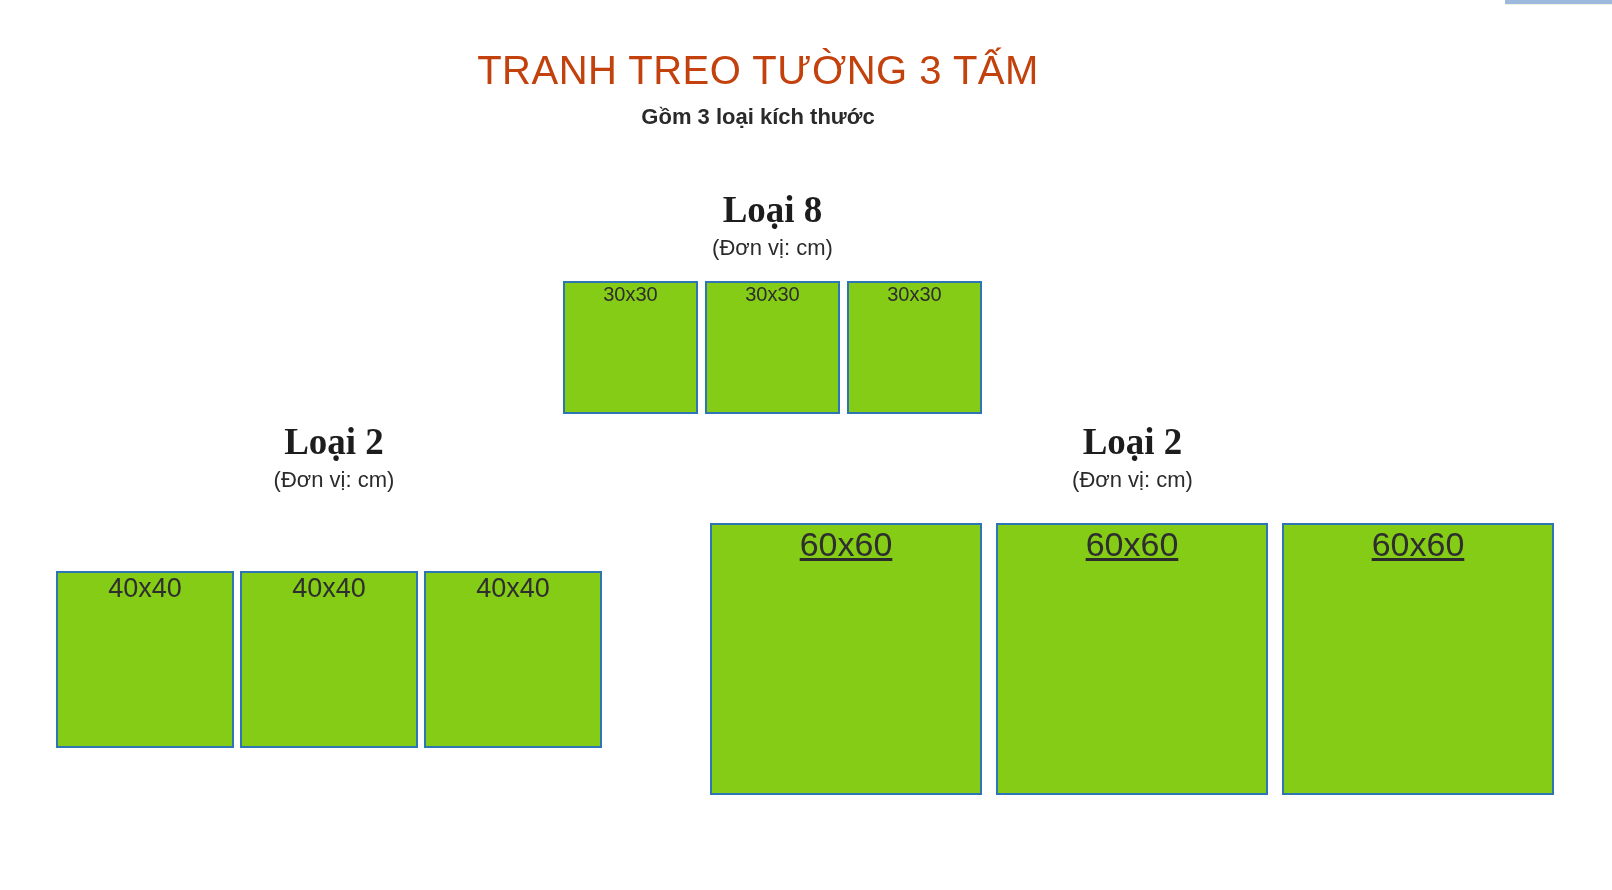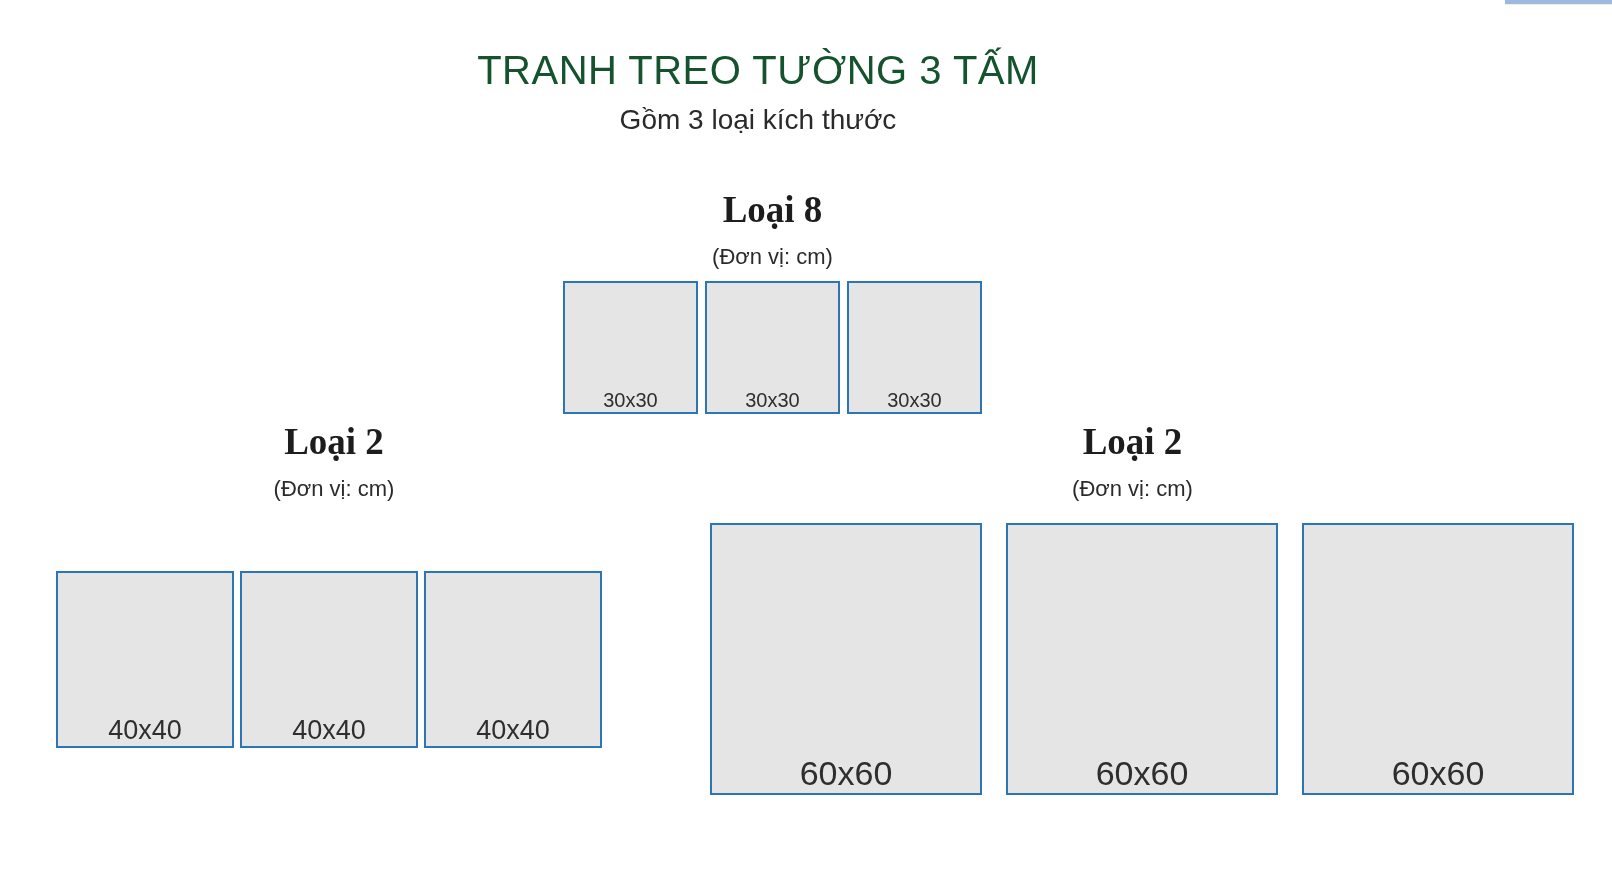--- a/index.html
+++ b/index.html
@@ -26,64 +26,64 @@
 
   .page-title {
     position: absolute;
     left: 358px;
     top: 48px;
     width: 800px;
     text-align: center;
     font-size: 40px;
     font-weight: 400;
     letter-spacing: 0.5px;
-    color: #14532d;
+    color: #c2410c;
     white-space: nowrap;
   }
   .page-subtitle {
     position: absolute;
     left: 358px;
     top: 104px;
     width: 800px;
     text-align: center;
-    font-size: 28px;
-    font-weight: 400;
+    font-size: 22px;
+    font-weight: 700;
     color: #2a2a2a;
     white-space: nowrap;
   }
 
   .group-header { position: absolute; text-align: center; }
   .group-label {
     font-family: "Liberation Serif", serif;
     font-weight: 700;
     font-size: 37px;
     line-height: 1.1;
     color: #1d1d1d;
   }
   .group-unit {
     font-size: 22px;
-    margin-top: 13px;
+    margin-top: 4px;
     color: #2b2b2b;
   }
 
   .header-1 { left: 563px; top: 190px; width: 419px; }
   .header-2 { left: 56px;  top: 422px; width: 556px; }
   .header-3 { left: 710px; top: 422px; width: 845px; }
 
   .panel-row { position: absolute; display: flex; }
   .row-1 { left: 563px; top: 281px; gap: 7px; }
   .row-2 { left: 56px;  top: 571px; gap: 6px; }
-  .row-3 { left: 710px; top: 523px; gap: 24px; }
+  .row-3 { left: 710px; top: 523px; gap: 14px; text-decoration: underline; }
 
   .panel {
     box-sizing: border-box;
-    background: #e5e5e5;
+    background: #84cc16;
     border: 2px solid #2e75b6;
     display: flex;
-    align-items: flex-end;
+    align-items: flex-start;
     justify-content: center;
     color: #2e2e2e;
   }
   .panel-s { width: 135px; height: 133px; font-size: 20px; }
   .panel-m { width: 178px; height: 177px; font-size: 27px; }
   .panel-l { width: 272px; height: 272px; font-size: 34px; }
 </style>
 </head>
 <body>
 

